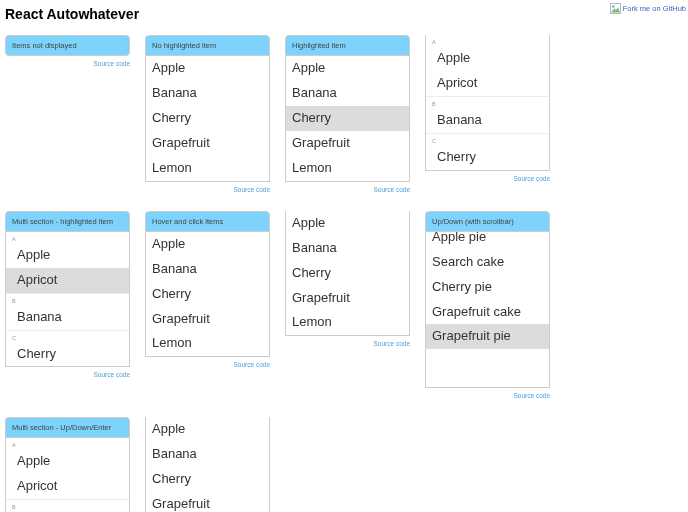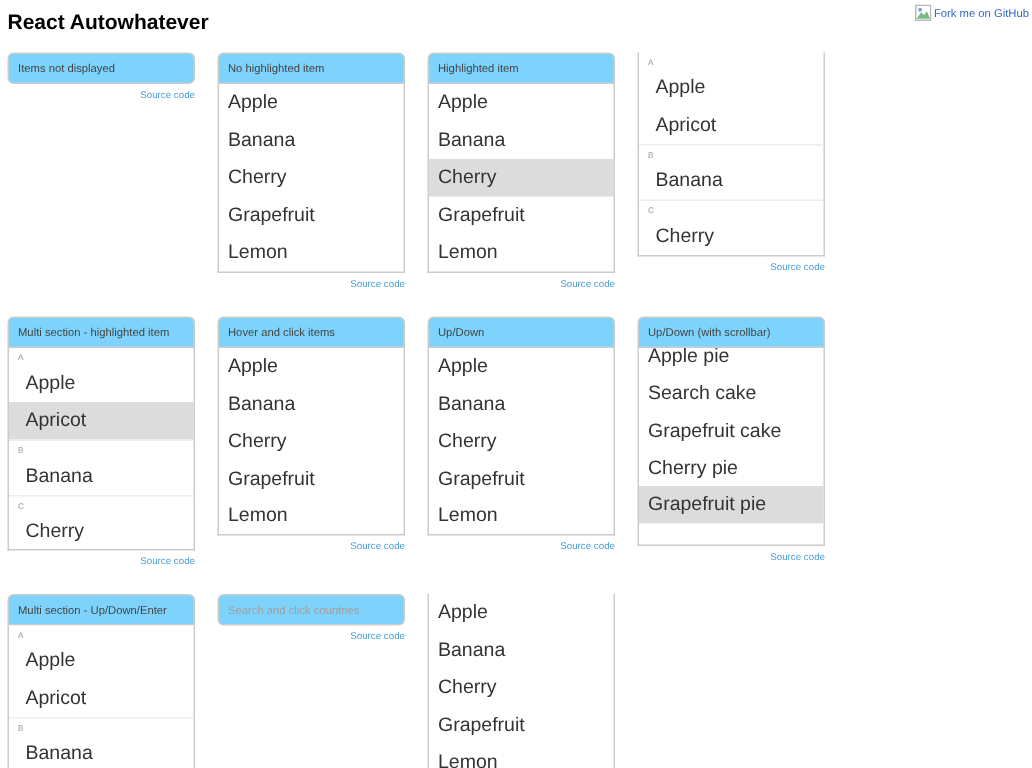--- a/index.html
+++ b/index.html
@@ -133,38 +133,37 @@
         <div class="items">
           <div class="item">Apple</div>
           <div class="item">Banana</div>
           <div class="item">Cherry</div>
           <div class="item">Grapefruit</div>
           <div class="item">Lemon</div>
         </div>
         <a class="source-link" href="#">Source code</a>
       </div>
       <div class="panel">
-        <input class="aw-input attached" value="Up/Down" style="">
         <div class="items">
           <div class="item">Apple</div>
           <div class="item">Banana</div>
           <div class="item">Cherry</div>
           <div class="item">Grapefruit</div>
           <div class="item">Lemon</div>
         </div>
         <a class="source-link" href="#">Source code</a>
       </div>
       <div class="panel">
         <input class="aw-input attached" value="Up/Down (with scrollbar)" style="">
-        <div class="items scroll" style="height: 132px;">
+        <div class="items scroll" style="height: 156px;">
           <div style="margin-top: -7px;">
             <div class="item">Apple pie</div>
             <div class="item">Search cake</div>
+            <div class="item">Cherry pie</div>
             <div class="item">Grapefruit cake</div>
-            <div class="item">Cherry pie</div>
             <div class="item highlighted">Grapefruit pie</div>
           </div>
         </div>
         <a class="source-link" href="#">Source code</a>
       </div>
       <div class="panel">
         <input class="aw-input attached" value="Multi section - Up/Down/Enter" style="">
         <div class="items">
           <div class="section">
             <div class="section-title">A</div>
@@ -175,24 +174,20 @@
             <div class="section-title">B</div>
             <div class="item">Banana</div>
           </div>
           <div class="section">
             <div class="section-title">C</div>
             <div class="item">Cherry</div>
           </div>
         </div>
       </div>
       <div class="panel">
-        <input class="aw-input" placeholder="Search and click countries" style="">
-        <a class="source-link" href="#">Source code</a>
-      </div>
-      <div class="panel">
         <div class="items">
           <div class="item">Apple</div>
           <div class="item">Banana</div>
           <div class="item">Cherry</div>
           <div class="item">Grapefruit</div>
           <div class="item">Lemon</div>
           <div class="items-footer">Powered by react-autowhatever</div>
         </div>
       </div>
     </div>

